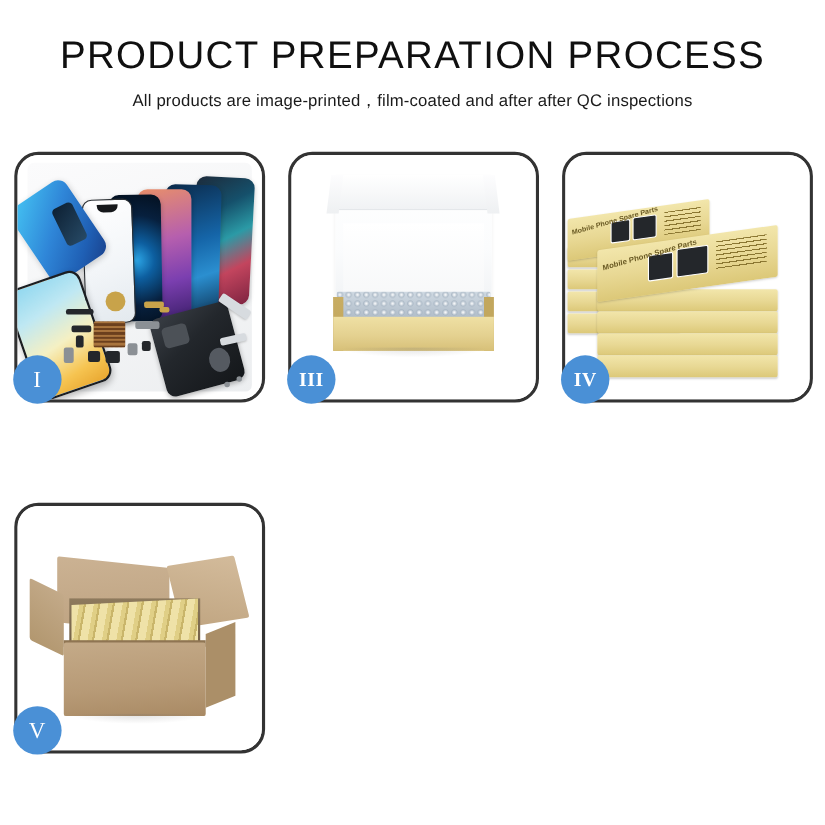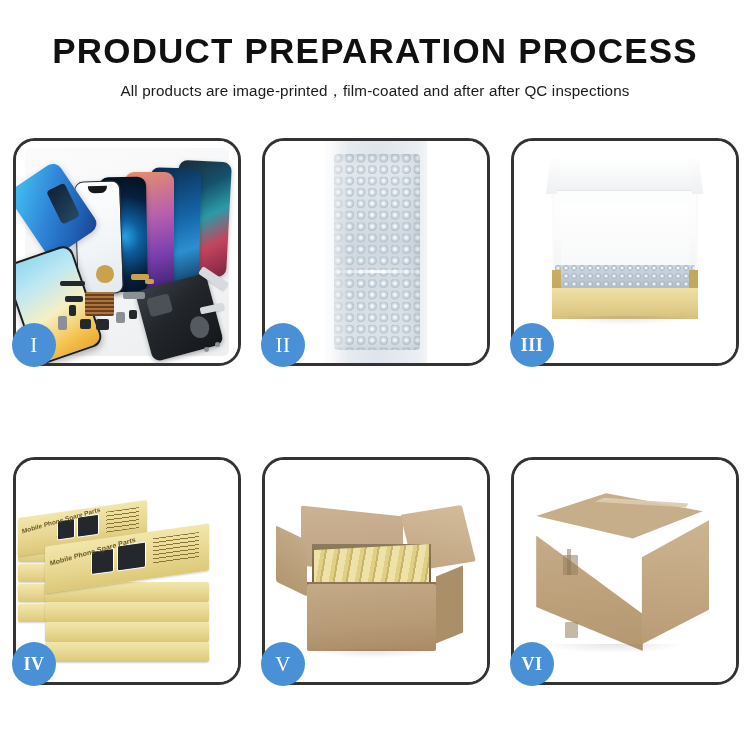--- a/index.html
+++ b/index.html
@@ -26,21 +26,21 @@
   .header {
     position: absolute;
     left: 0;
     top: 32px;
     width: 750px;
     text-align: center;
   }
   .title {
     font-family: "Liberation Sans", sans-serif;
     font-size: 35px;
-    font-weight: 700;
+    font-weight: 400;
     letter-spacing: 1.2px;
     color: #101010;
     line-height: 1.08;
     white-space: nowrap;
   }
   .subtitle {
     margin-top: 11px;
     font-family: "Liberation Sans", sans-serif;
     font-size: 15.2px;
     font-weight: 400;
@@ -430,31 +430,20 @@
           <div class="part dark" style="left:51%; top:76%; width:3.5%; height:4%;"></div>
           <div class="tool" style="right:4%; top:60%; width:14%; height:4%; transform:rotate(34deg);"></div>
           <div class="tool" style="right:6%; top:74%; width:11%; height:3%; transform:rotate(-12deg);"></div>
           <div class="part grey round" style="right:8%; bottom:7%; width:2.4%; height:2.4%;"></div>
           <div class="part grey round" style="right:13%; bottom:5%; width:2.2%; height:2.2%;"></div>
         </div>
       </div>
       <div class="badge">I</div>
     </div>
 
-    <div class="panel">
-      <div class="panel-inner">
-        <div class="scene">
-          <div class="bw-sheet"></div>
-          <div class="bw-bubbles"></div>
-          <div class="bw-seam" style="top:58%;"></div>
-          <div class="bw-gloss"></div>
-        </div>
-      </div>
-      <div class="badge">II</div>
-    </div>
 
     <div class="panel">
       <div class="panel-inner">
         <div class="scene">
           <div class="b3-lid"></div>
           <div class="b3-lidflap"></div>
           <div class="b3-foam"></div>
           <div class="b3-wrap"></div>
           <div class="b3-left"></div>
           <div class="b3-right"></div>
@@ -508,30 +497,15 @@
           <div class="c5-content"></div>
           <div class="c5-rim"></div>
           <div class="c5-front"></div>
           <div class="c5-side"></div>
           <div class="c5-shadow"></div>
         </div>
       </div>
       <div class="badge">V</div>
     </div>
 
-    <div class="panel">
-      <div class="panel-inner">
-        <div class="scene">
-          <div class="c6-top"></div>
-          <div class="c6-tape"></div>
-          <div class="c6-leftface"></div>
-          <div class="c6-rightface"></div>
-          <div class="c6-seam" style="left:24%; top:40%; width:1.6%; height:12%;"></div>
-          <div class="c6-label" style="left:22%; top:43%; width:7%; height:9%;"></div>
-          <div class="c6-label" style="left:23%; top:73%; width:6%; height:7%;"></div>
-          <div class="c6-shadow"></div>
-        </div>
-      </div>
-      <div class="badge wide">VI</div>
-    </div>
 
   </div>
 </div>
 
 </body></html>

